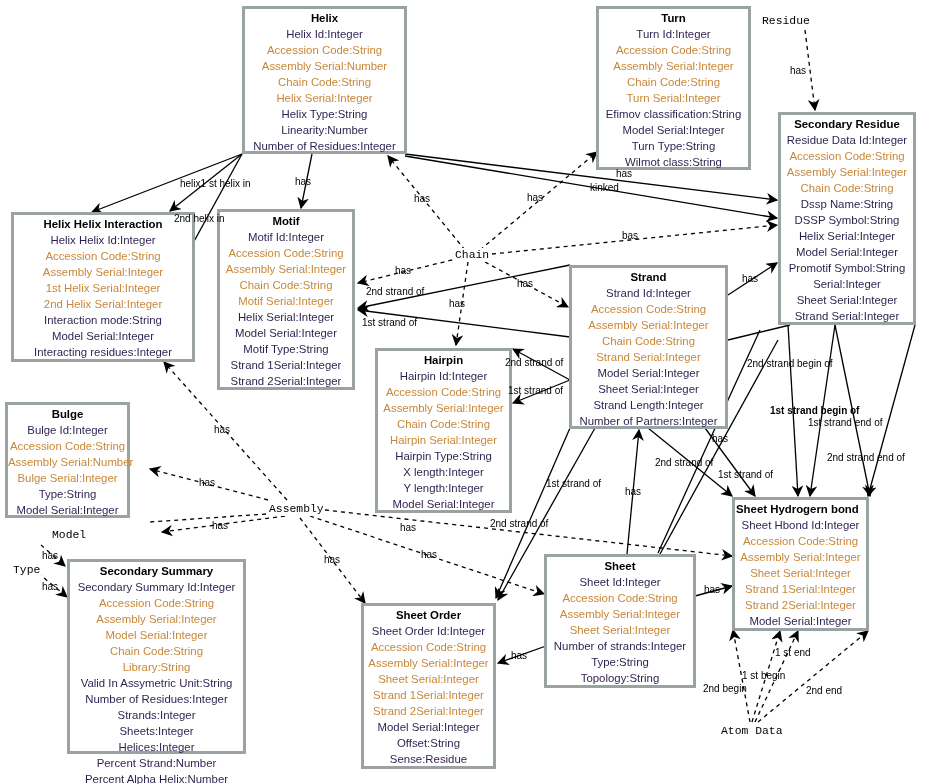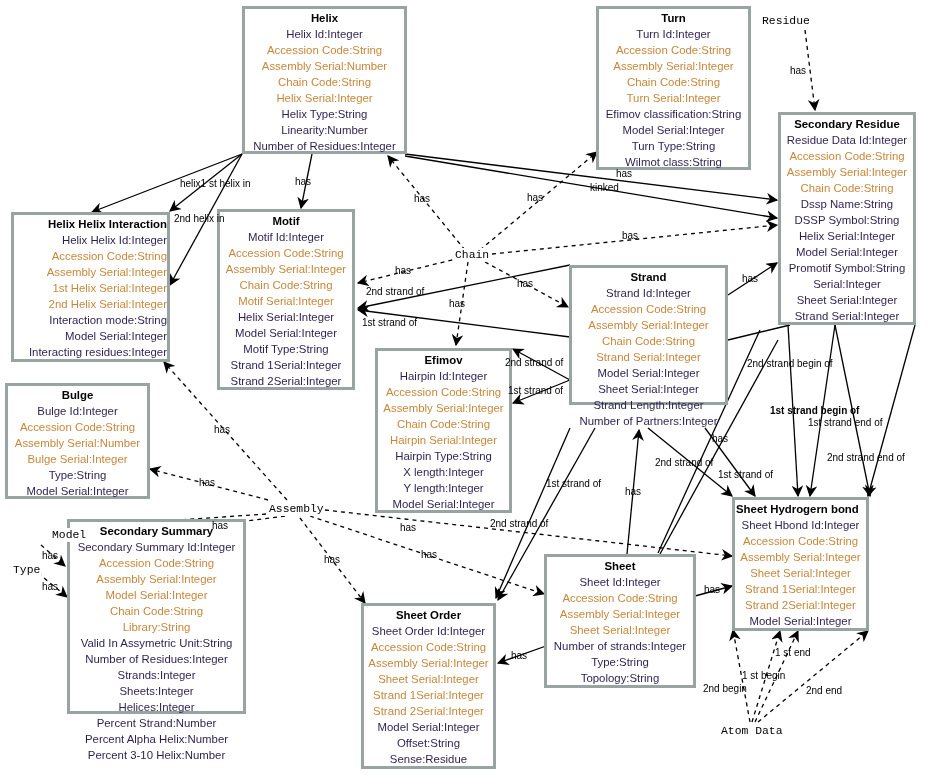--- a/index.html
+++ b/index.html
@@ -110,21 +110,21 @@
       <div class="attr key">Chain Code:String</div>
       <div class="attr">Dssp Name:String</div>
       <div class="attr">DSSP Symbol:String</div>
       <div class="attr">Helix Serial:Integer</div>
       <div class="attr">Model Serial:Integer</div>
       <div class="attr">Promotif Symbol:String</div>
       <div class="attr">Serial:Integer</div>
       <div class="attr">Sheet Serial:Integer</div>
       <div class="attr">Strand Serial:Integer</div>
     </div>
-  <div class="entity" style="left:11px;top:212px;width:159px;height:150px;text-align:right;">
+  <div class="entity" style="left:11px;top:212px;width:184px;height:150px;">
       <div class="title">Helix Helix Interaction</div>
       <div class="attr">Helix Helix Id:Integer</div>
       <div class="attr key">Accession Code:String</div>
       <div class="attr key">Assembly Serial:Integer</div>
       <div class="attr key">1st Helix Serial:Integer</div>
       <div class="attr key">2nd Helix Serial:Integer</div>
       <div class="attr">Interaction mode:String</div>
       <div class="attr">Model Serial:Integer</div>
       <div class="attr">Interacting residues:Integer</div>
     </div>
@@ -134,54 +134,54 @@
       <div class="attr key">Accession Code:String</div>
       <div class="attr key">Assembly Serial:Integer</div>
       <div class="attr key">Chain Code:String</div>
       <div class="attr key">Motif Serial:Integer</div>
       <div class="attr">Helix Serial:Integer</div>
       <div class="attr">Model Serial:Integer</div>
       <div class="attr">Motif Type:String</div>
       <div class="attr">Strand 1Serial:Integer</div>
       <div class="attr">Strand 2Serial:Integer</div>
     </div>
-  <div class="entity" style="left:569px;top:265px;width:159px;height:140px;">
+  <div class="entity" style="left:569px;top:265px;width:159px;height:164px;">
       <div class="title">Strand</div>
       <div class="attr">Strand Id:Integer</div>
       <div class="attr key">Accession Code:String</div>
       <div class="attr key">Assembly Serial:Integer</div>
       <div class="attr key">Chain Code:String</div>
       <div class="attr key">Strand Serial:Integer</div>
       <div class="attr">Model Serial:Integer</div>
       <div class="attr">Sheet Serial:Integer</div>
       <div class="attr">Strand Length:Integer</div>
       <div class="attr">Number of Partners:Integer</div>
     </div>
   <div class="entity" style="left:375px;top:348px;width:137px;height:165px;">
-      <div class="title">Efimov</div>
+      <div class="title">Hairpin</div>
       <div class="attr">Hairpin Id:Integer</div>
       <div class="attr key">Accession Code:String</div>
       <div class="attr key">Assembly Serial:Integer</div>
       <div class="attr key">Chain Code:String</div>
       <div class="attr key">Hairpin Serial:Integer</div>
       <div class="attr">Hairpin Type:String</div>
       <div class="attr">X length:Integer</div>
       <div class="attr">Y length:Integer</div>
       <div class="attr">Model Serial:Integer</div>
     </div>
-  <div class="entity" style="left:5px;top:383px;width:145px;height:116px;">
+  <div class="entity" style="left:5px;top:402px;width:125px;height:116px;">
       <div class="title">Bulge</div>
       <div class="attr">Bulge Id:Integer</div>
       <div class="attr key">Accession Code:String</div>
       <div class="attr key">Assembly Serial:Number</div>
       <div class="attr key">Bulge Serial:Integer</div>
       <div class="attr">Type:String</div>
       <div class="attr">Model Serial:Integer</div>
     </div>
-  <div class="entity" style="left:67px;top:519px;width:179px;height:195px;">
+  <div class="entity" style="left:67px;top:559px;width:179px;height:195px;">
       <div class="title">Secondary Summary</div>
       <div class="attr">Secondary Summary Id:Integer</div>
       <div class="attr key">Accession Code:String</div>
       <div class="attr key">Assembly Serial:Integer</div>
       <div class="attr key">Model Serial:Integer</div>
       <div class="attr key">Chain Code:String</div>
       <div class="attr key">Library:String</div>
       <div class="attr">Valid In Assymetric Unit:String</div>
       <div class="attr">Number of Residues:Integer</div>
       <div class="attr">Strands:Integer</div>

